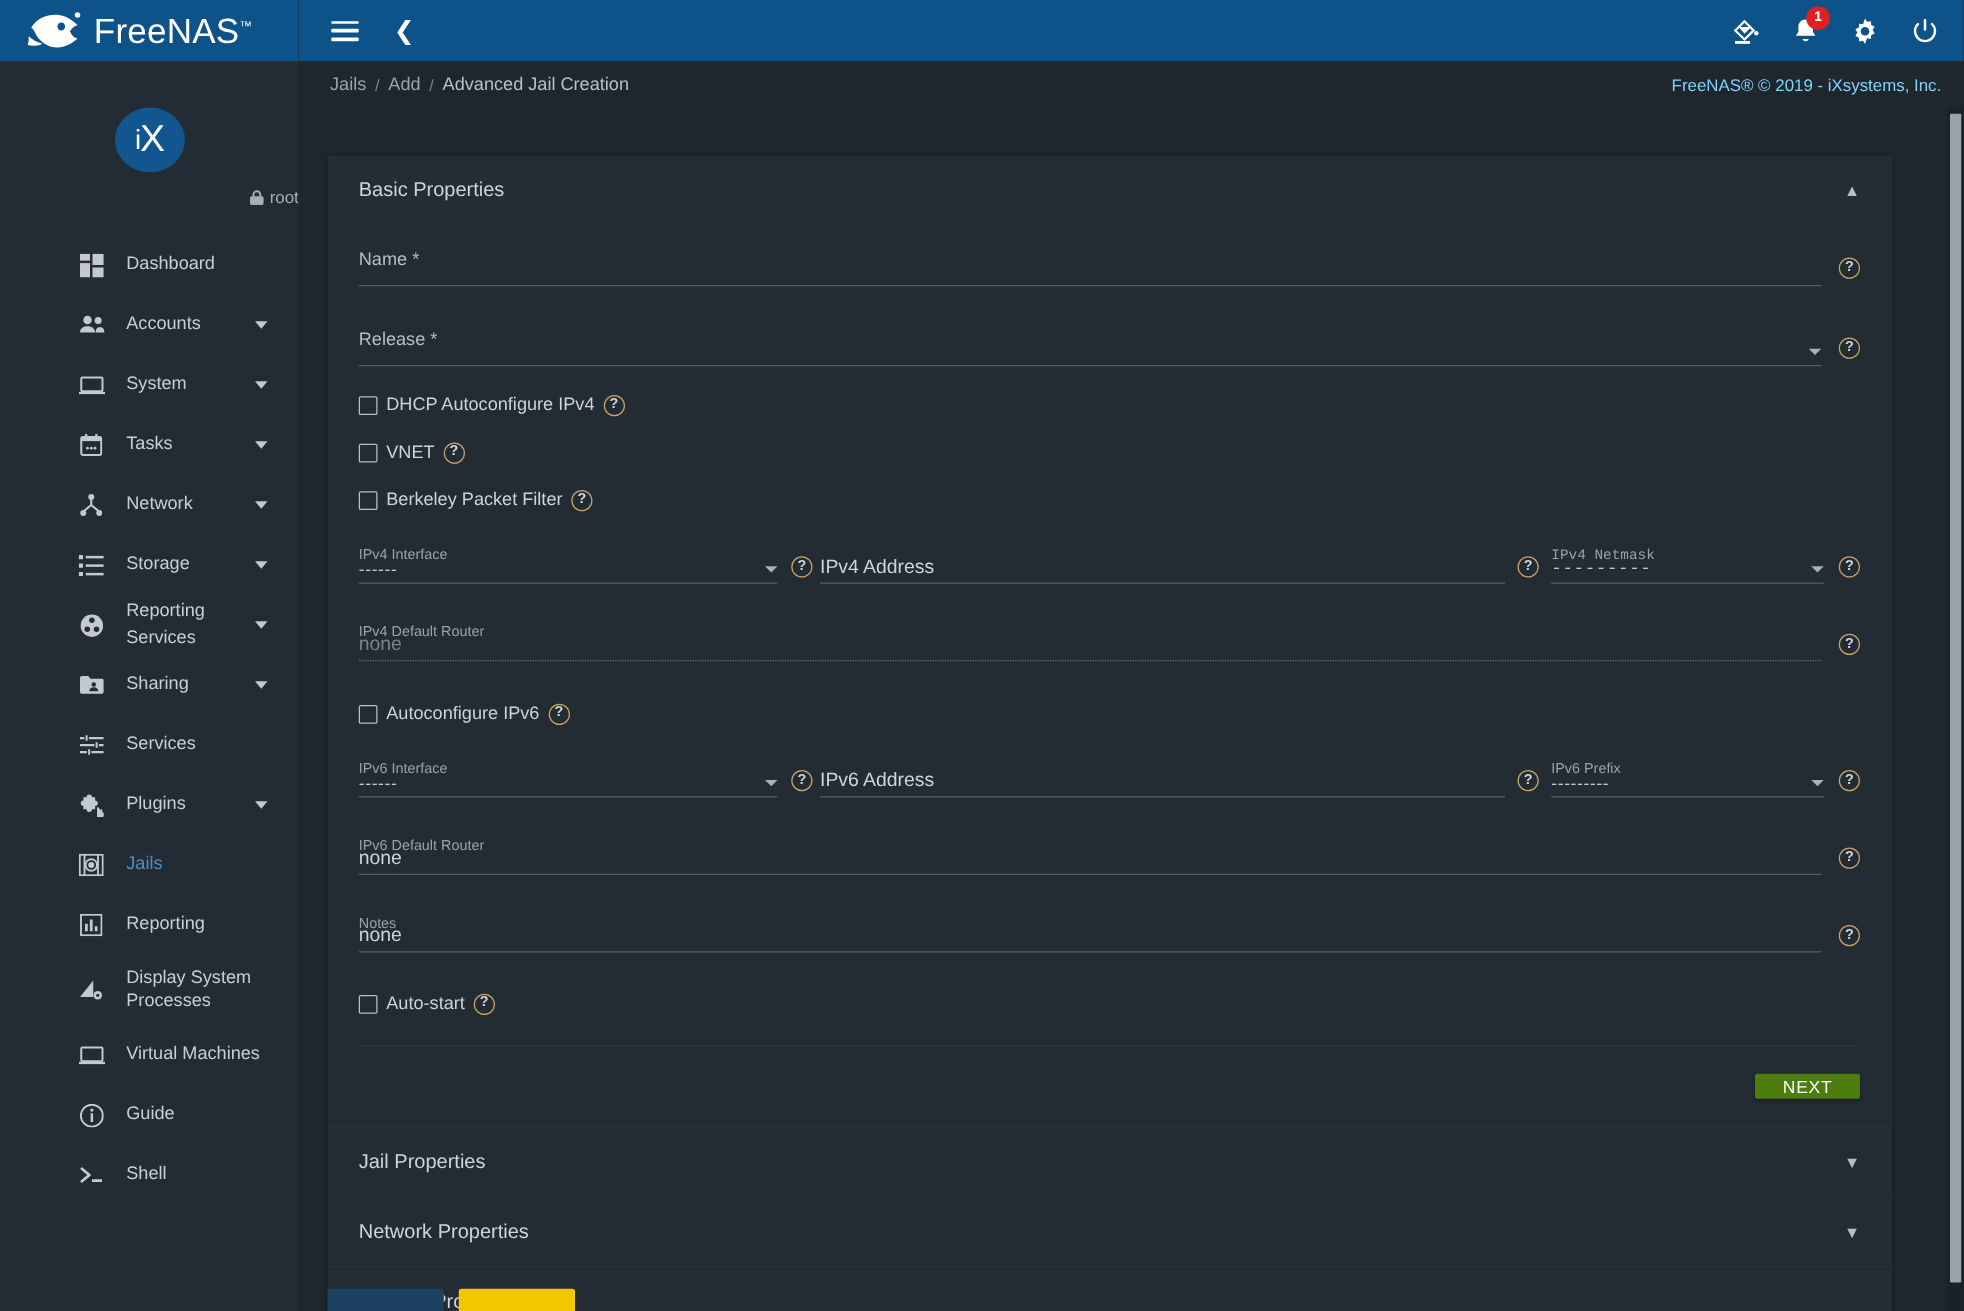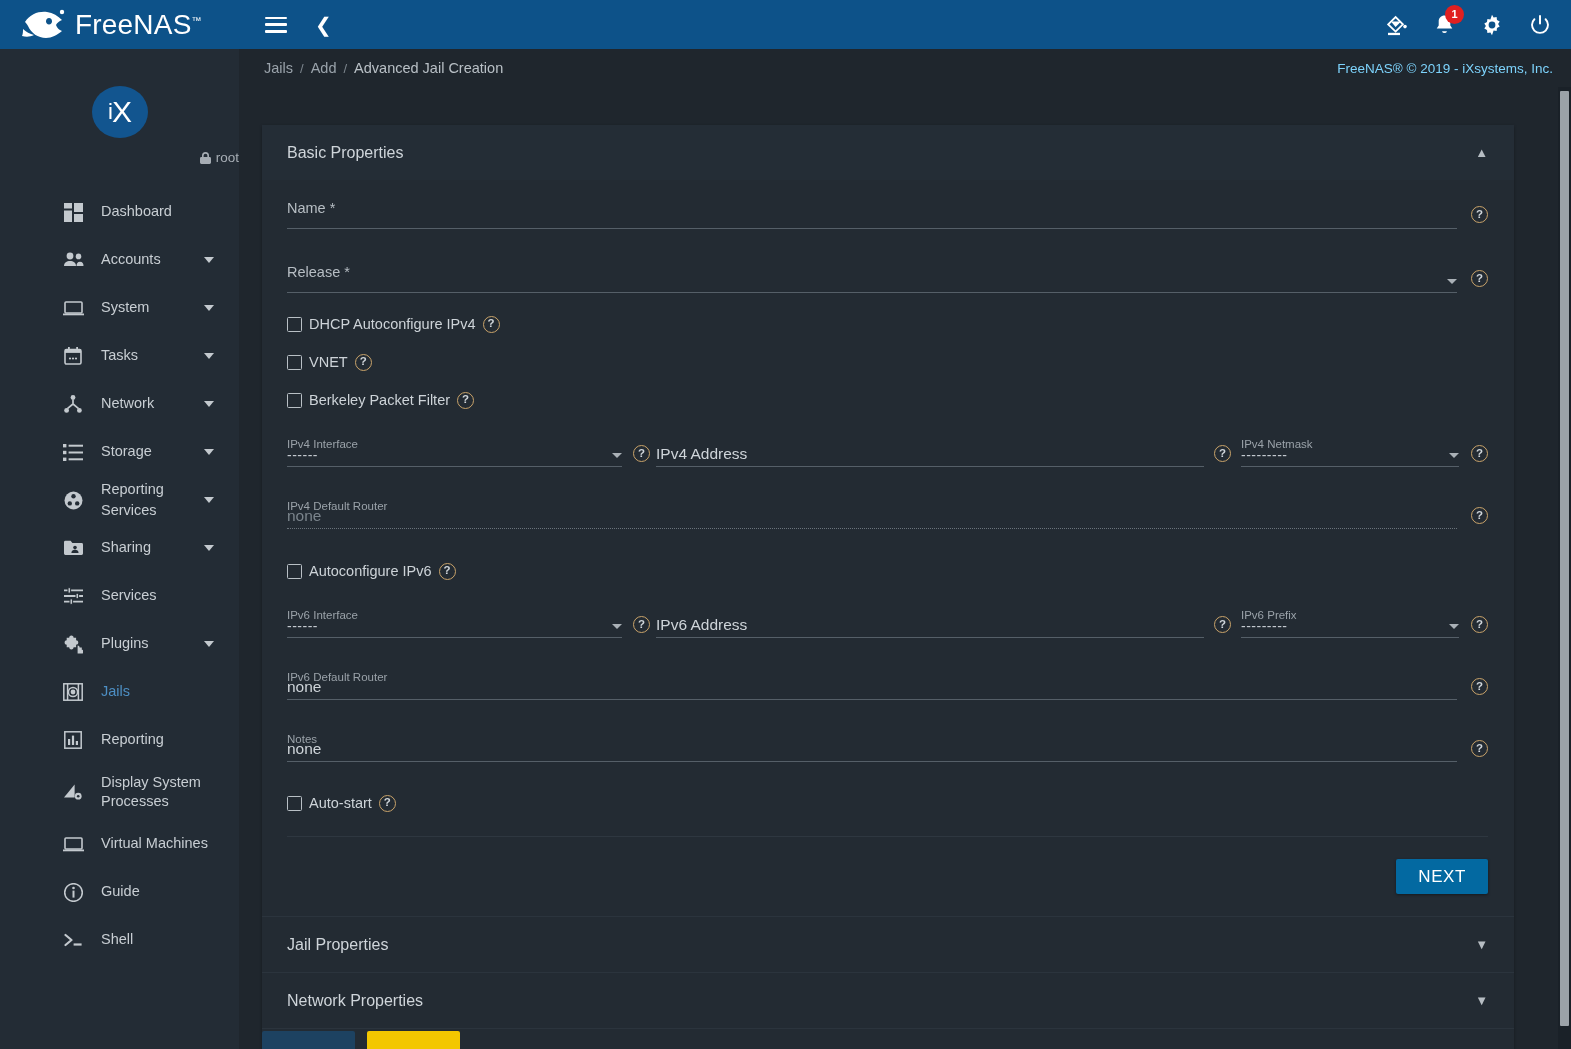--- a/index.html
+++ b/index.html
@@ -163,23 +163,23 @@
   .cbox-label { color: #cdd3d8; font-size: 14.5px; }
 
   .spacer-line { height: 1px; background: #2e3740; margin: 14px 0 0; }
 
   .actions {
     display: flex; justify-content: flex-end; align-items: center;
     padding: 22px 26px 22px 0; background: #232b33;
   }
   .btn {
     border: none; border-radius: 2px; cursor: pointer;
-    font-size: 17px; font-family: "Liberation Sans", sans-serif;
-    letter-spacing: .6px; padding: 0 22px; height: 35px;
-    color: #fff; background: #0369a1;
+    font-size: 14px; font-family: "Liberation Sans", sans-serif;
+    letter-spacing: .6px; padding: 0 22px; height: 20px;
+    color: #fff; background: #4d7c0f;
     box-shadow: 0 1px 3px rgba(0,0,0,.4);
   }
 
   .panel-divider { height: 1px; background: #2b343d; }
 
   .bottom-bar {
     position: absolute; left: 23px; bottom: 0; display: flex; gap: 12px;
   }
   .bottom-btn { width: 93px; height: 18px; border-radius: 2px 2px 0 0; }
   .bottom-btn.blue { background: #1d4261; }
@@ -530,21 +530,21 @@
                 <span class="sel-caret"></span>
               </div>
             </div>
             <div class="help" style="margin:0 6px 11px 11px;">?</div>
             <div class="field" style="flex:1;">
               <div class="finput">
                 <span class="fval">IPv4 Address</span>
               </div>
             </div>
             <div class="help" style="margin:0 10px 11px 10px;">?</div>
-            <div class="field" style="width:218px;">
+            <div class="field" style="width:218px;font-family:Liberation Mono, monospace;">
               <span class="flabel">IPv4 Netmask</span>
               <div class="finput">
                 <span class="fval dashes">---------</span>
                 <span class="sel-caret"></span>
               </div>
             </div>
             <div class="help" style="margin:0 0 11px 12px;">?</div>
           </div>
 
           <div class="field-row" style="margin-top:10px;">

